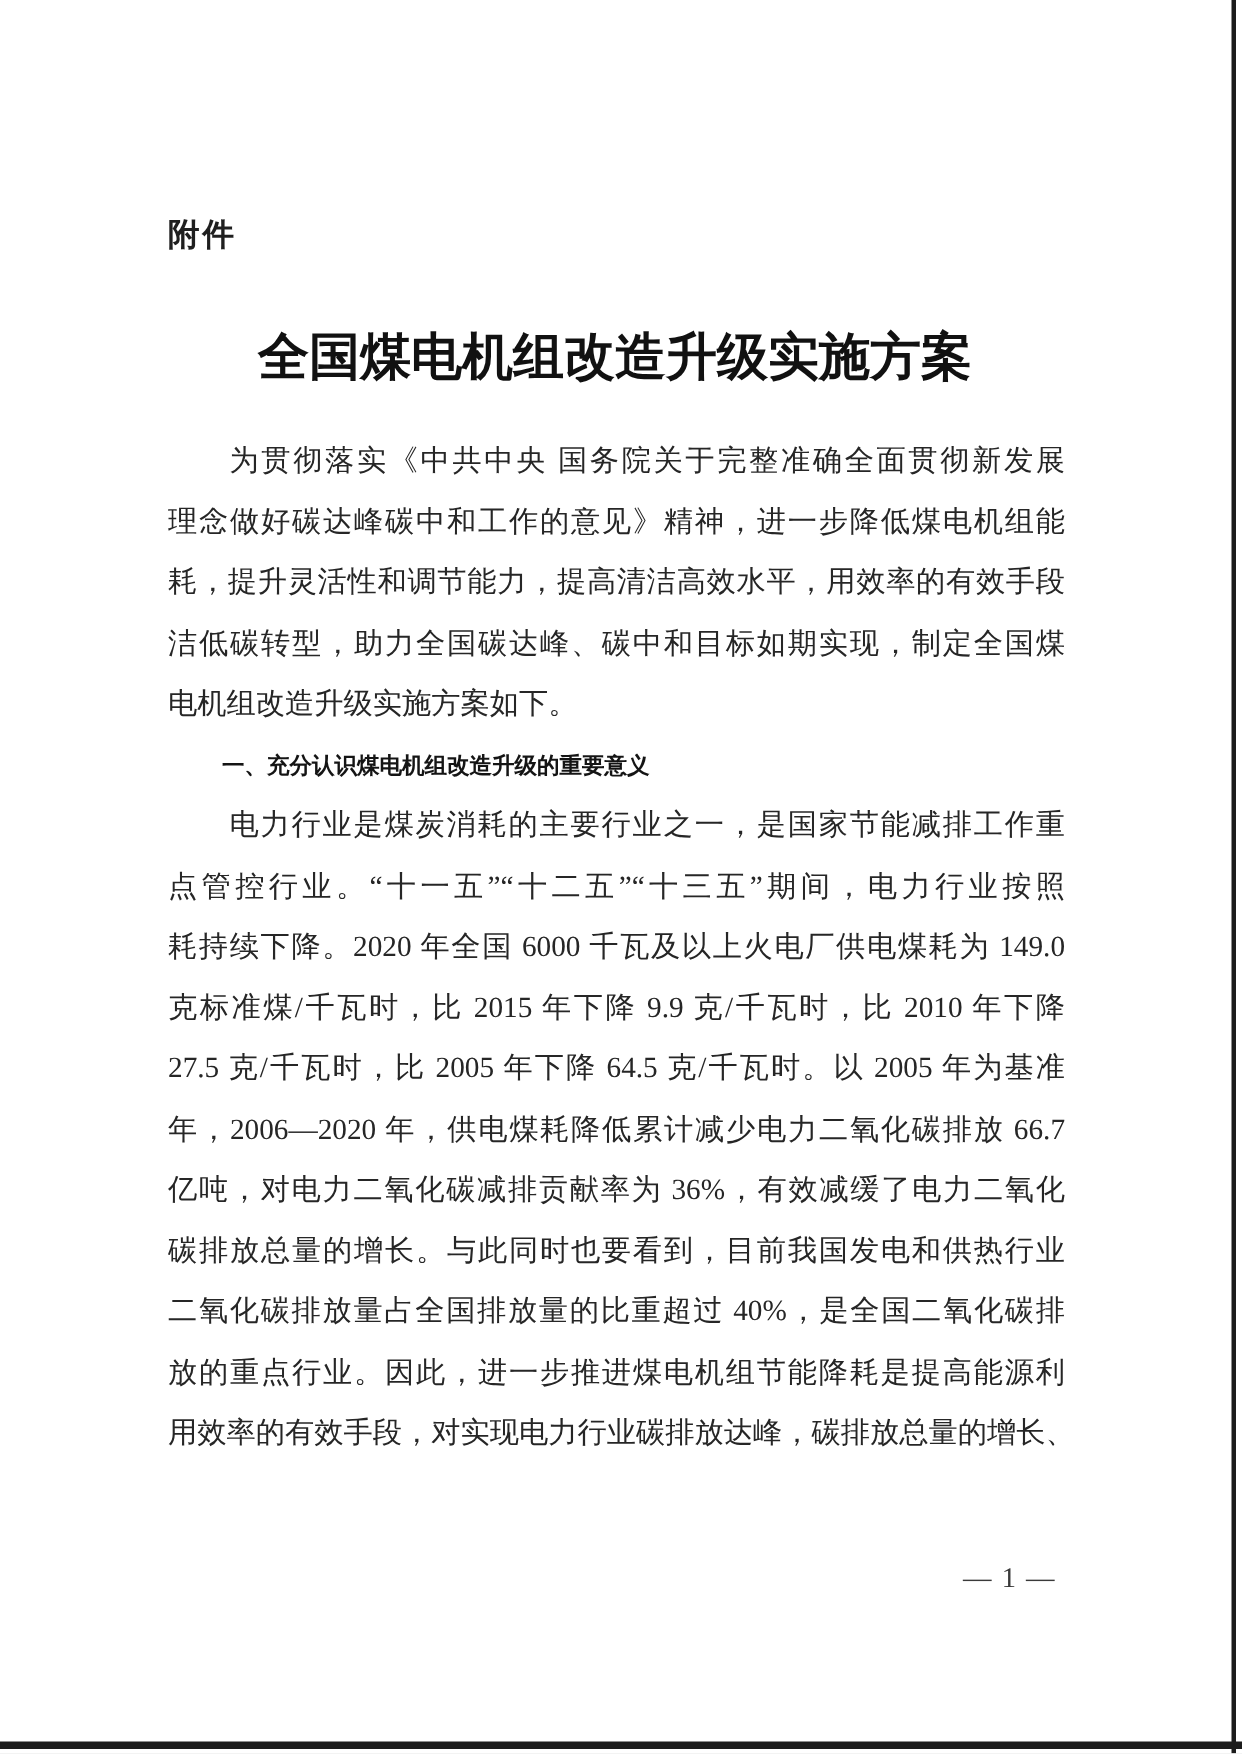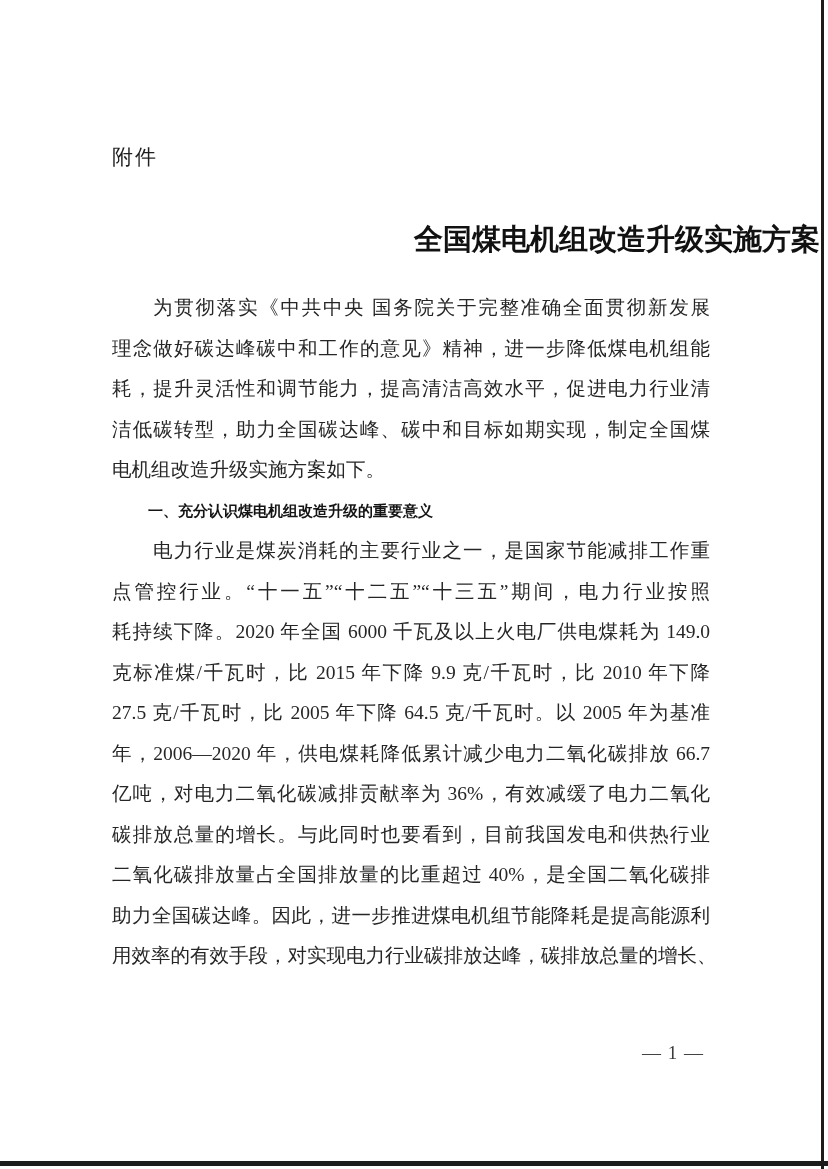--- a/index.html
+++ b/index.html
@@ -22,34 +22,34 @@
   .edge-bottom {
     position: absolute;
     left: 0; top: 1161px;
     width: 828px; height: 5px;
     background: #1c1c1c;
   }
   .attachment-label {
     position: absolute;
     left: 112px; top: 145px;
     font-family: "Liberation Sans", "DejaVu Sans", sans-serif;
-    font-weight: normal;
+    font-weight: bold;
     font-size: 21px;
     line-height: 24px;
     letter-spacing: 2px;
     color: #1f1f1f;
   }
   .doc-title {
     position: absolute;
     left: 0; top: 222px;
     width: 820px;
-    text-align: right;
+    text-align: center;
     font-family: "Liberation Serif", "DejaVu Serif", serif;
     font-weight: bold;
-    font-size: 29px;
+    font-size: 34px;
     line-height: 34px;
     color: #111111;
   }
   .body-text {
     position: absolute;
     left: 112px; top: 288px;
     width: 598px;
     font-size: 19.5px;
     line-height: 40.5px;
     color: #262626;
@@ -93,36 +93,36 @@
 <div class="page">
 
   <div class="attachment-label">附件</div>
 
   <div class="doc-title">全国煤电机组改造升级实施方案</div>
 
   <div class="body-text">
 
     <div class="line first">为贯彻落实《中共中央 国务院关于完整准确全面贯彻新发展</div>
     <div class="line">理念做好碳达峰碳中和工作的意见》精神，进一步降低煤电机组能</div>
-    <div class="line">耗，提升灵活性和调节能力，提高清洁高效水平，促进电力行业清</div>
+    <div class="line">耗，提升灵活性和调节能力，提高清洁高效水平，用效率的有效手段</div>
     <div class="line">洁低碳转型，助力全国碳达峰、碳中和目标如期实现，制定全国煤</div>
     <div class="line last">电机组改造升级实施方案如下。</div>
 
     <div class="section-heading">一、充分认识煤电机组改造升级的重要意义</div>
 
     <div class="line first">电力行业是煤炭消耗的主要行业之一，是国家节能减排工作重</div>
     <div class="line">点管控行业。“十一五”“十二五”“十三五”期间，电力行业按照</div>
     <div class="line">耗持续下降。2020 年全国 6000 千瓦及以上火电厂供电煤耗为 149.0</div>
     <div class="line">克标准煤/千瓦时，比 2015 年下降 9.9 克/千瓦时，比 2010 年下降</div>
     <div class="line">27.5 克/千瓦时，比 2005 年下降 64.5 克/千瓦时。以 2005 年为基准</div>
     <div class="line">年，2006—2020 年，供电煤耗降低累计减少电力二氧化碳排放 66.7</div>
     <div class="line">亿吨，对电力二氧化碳减排贡献率为 36%，有效减缓了电力二氧化</div>
     <div class="line">碳排放总量的增长。与此同时也要看到，目前我国发电和供热行业</div>
     <div class="line">二氧化碳排放量占全国排放量的比重超过 40%，是全国二氧化碳排</div>
-    <div class="line">助力全国碳达峰。因此，进一步推进煤电机组节能降耗是提高能源利</div>
+    <div class="line">放的重点行业。因此，进一步推进煤电机组节能降耗是提高能源利</div>
     <div class="line">用效率的有效手段，对实现电力行业碳排放达峰，碳排放总量的增长、</div>
 
   </div>
 
   <div class="page-number">— 1 —</div>
 
   <div class="edge-right"></div>
   <div class="edge-bottom"></div>
 
 </div>

